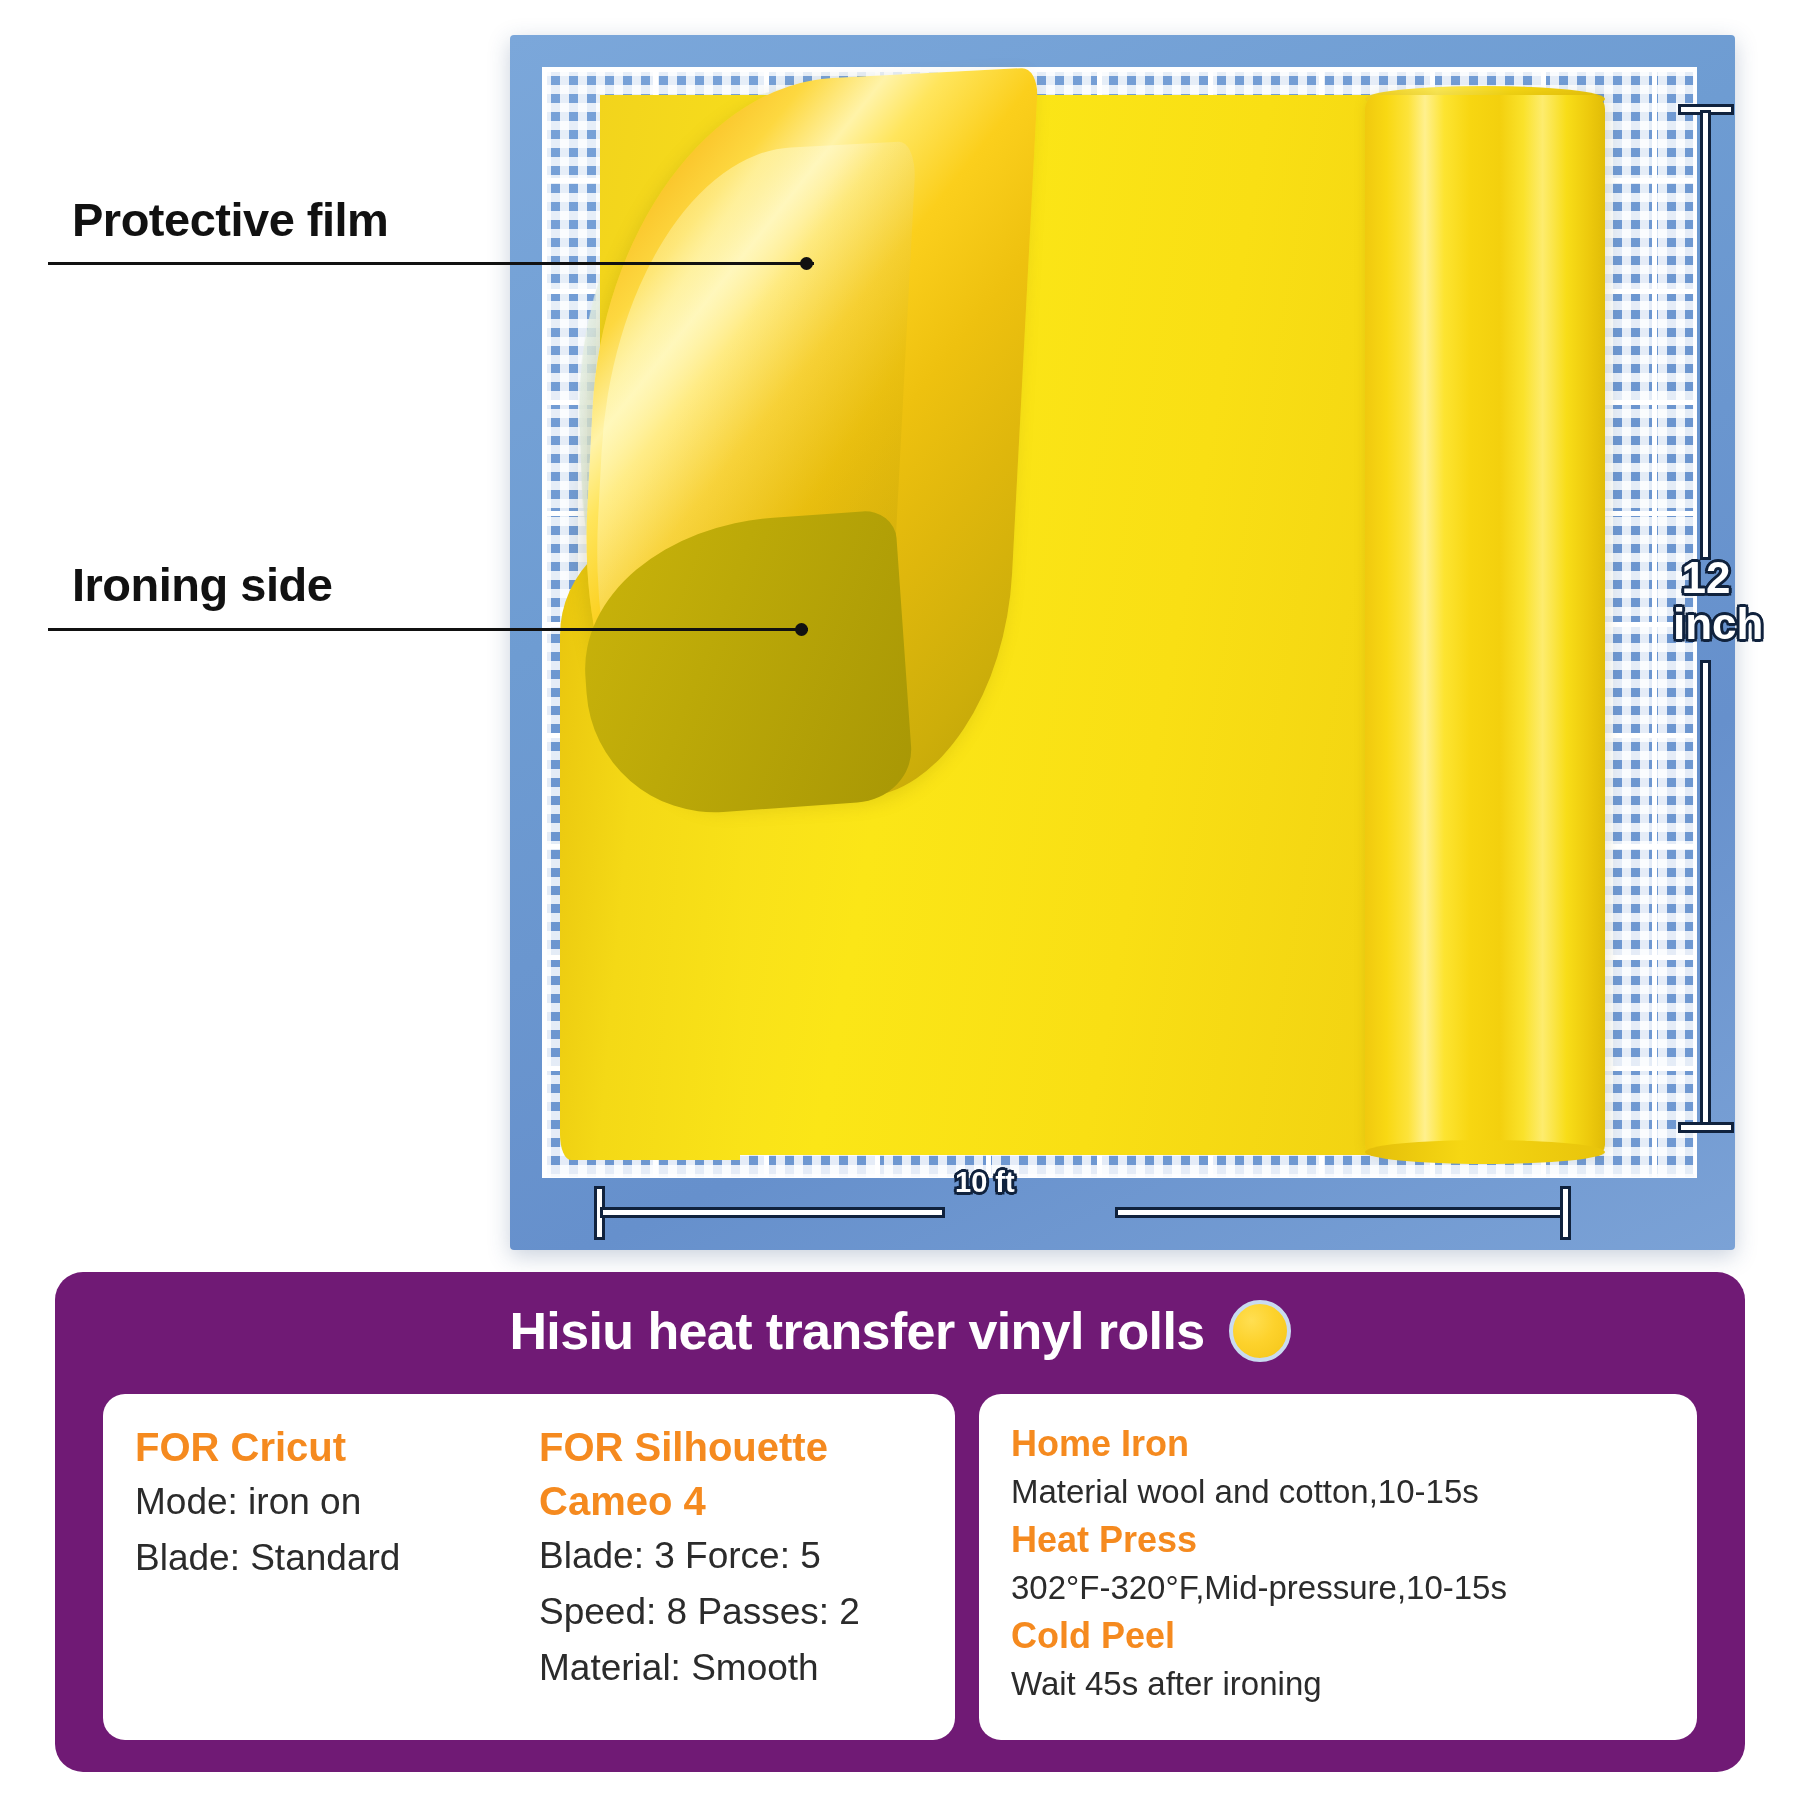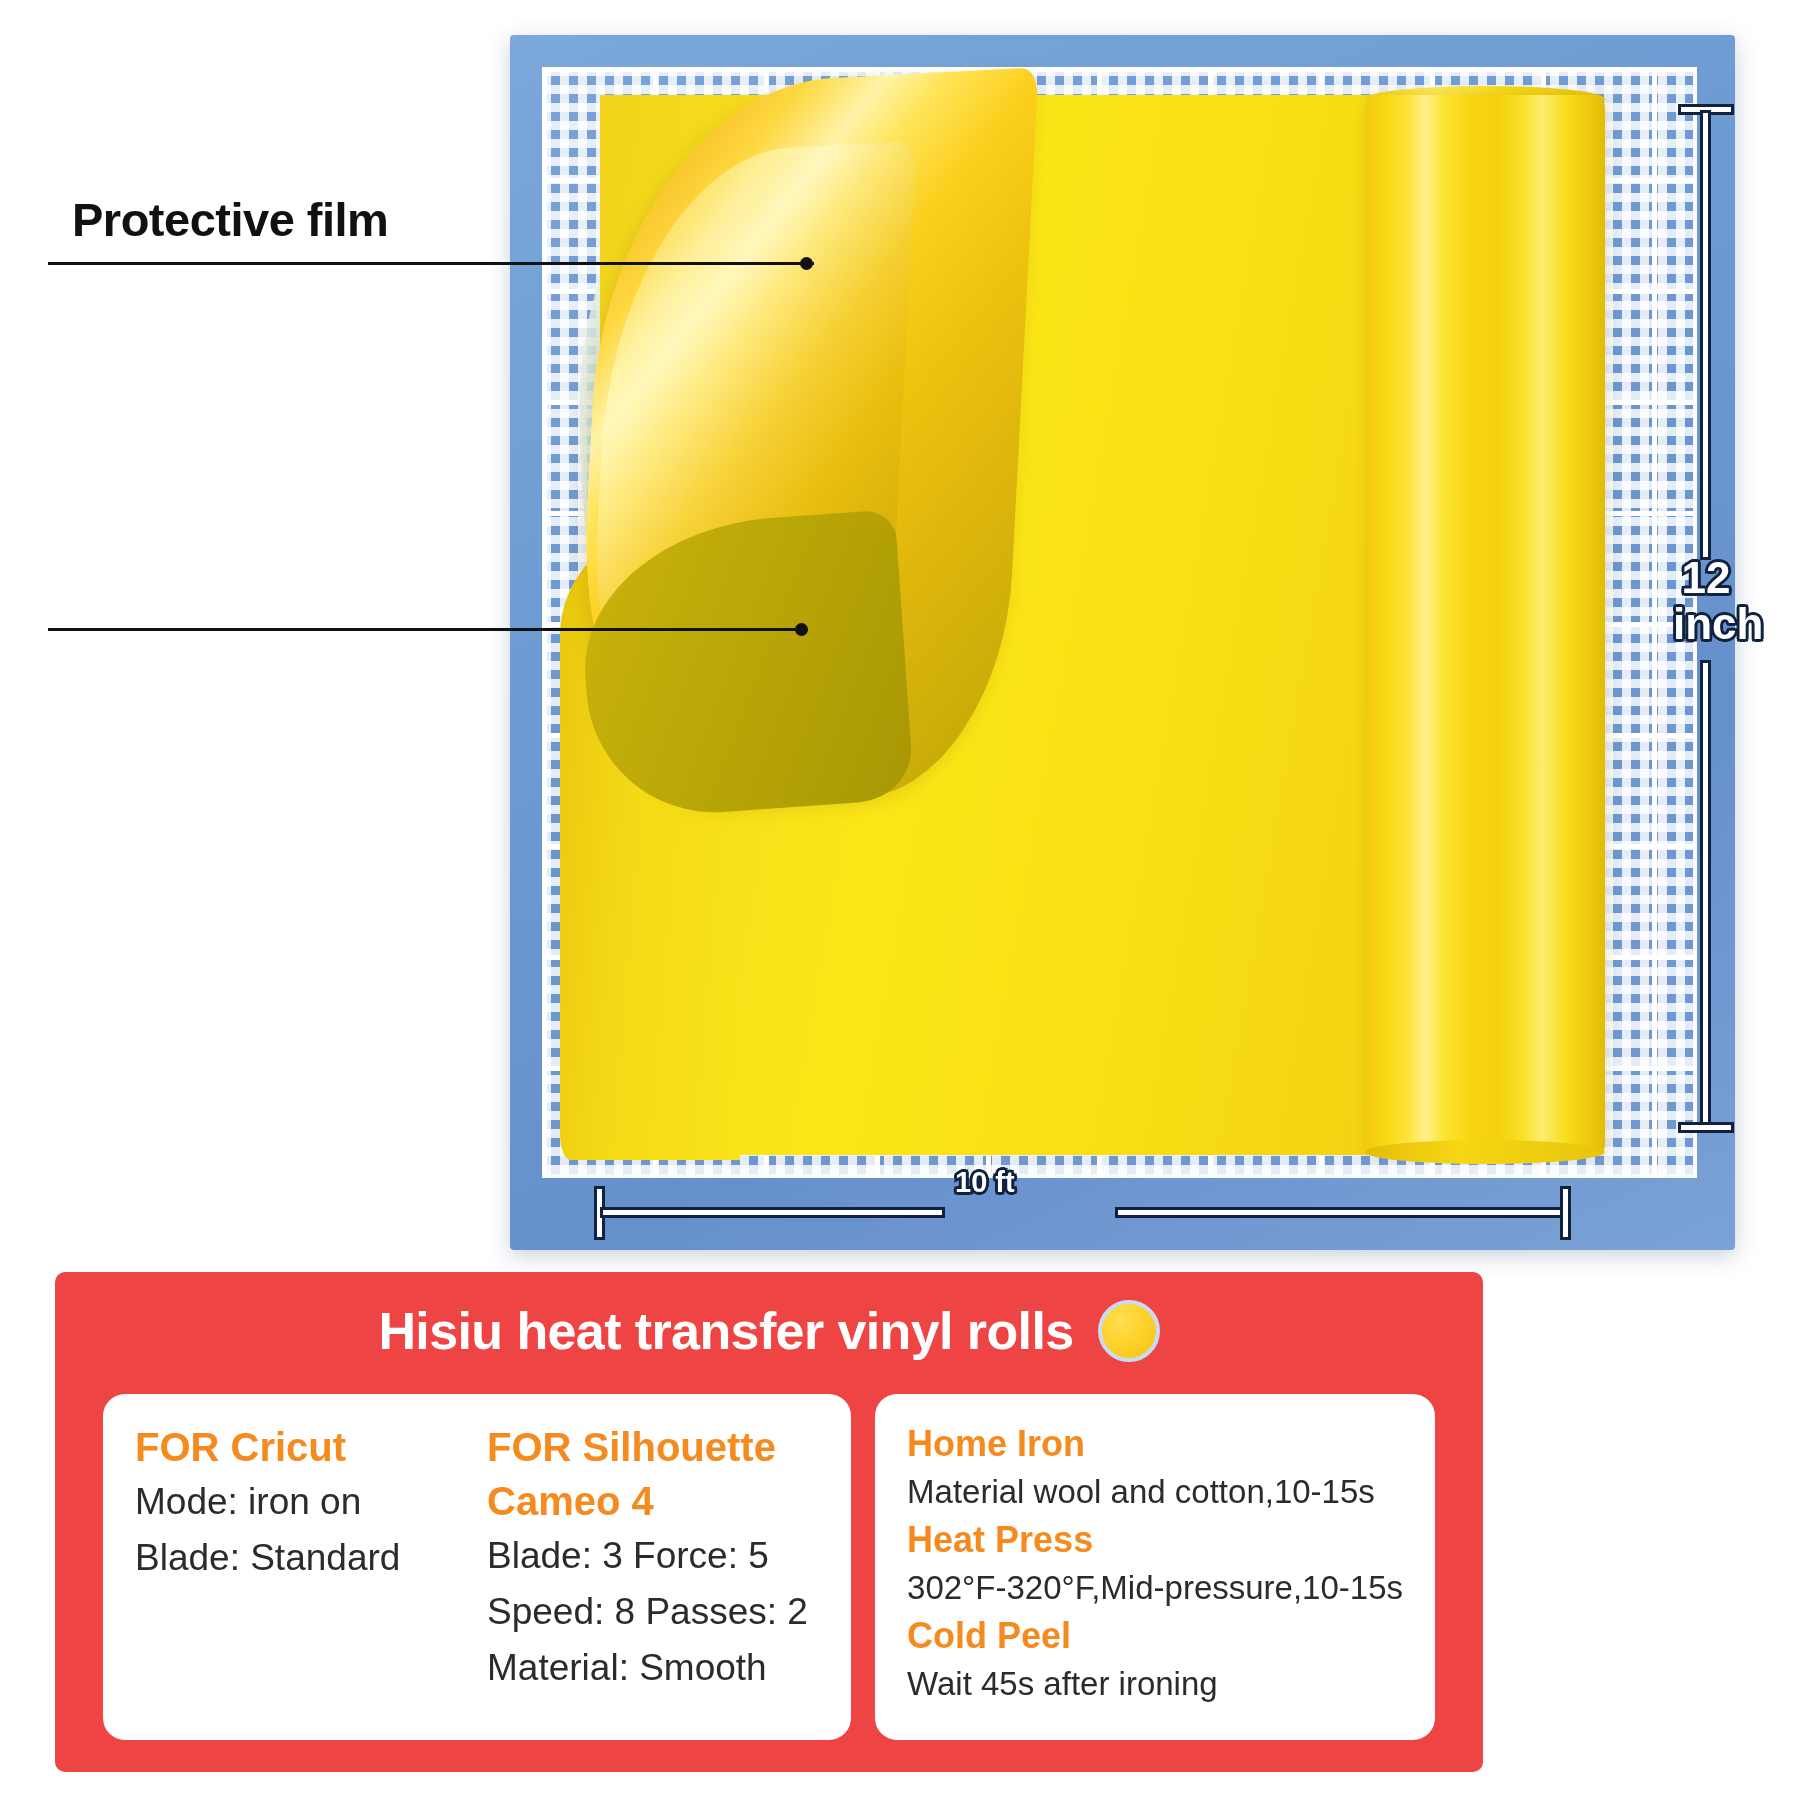--- a/index.html
+++ b/index.html
@@ -258,23 +258,23 @@
   #dim-h-left     { left: 600px;  top: 1207px; height: 11px; width: 345px; }
   #dim-h-right    { left: 1115px; top: 1207px; height: 11px; width: 450px; }
   #dim-h-cap-l    { left: 594px;  top: 1186px; width: 11px; height: 54px; }
   #dim-h-cap-r    { left: 1560px; top: 1186px; width: 11px; height: 54px; }
   #dim-h-label    { left: 955px;  top: 1166px; font-size: 29px; }
 
   
   #info-panel {
     position: absolute;
     left: 55px; top: 1272px;
-    width: 1428px; height: 500px;
-    background: #ef4444;
-    border-radius: 10px;
+    width: 1690px; height: 500px;
+    background: #701a75;
+    border-radius: 28px;
     box-sizing: border-box;
   }
   #panel-title-row {
     position: absolute;
     left: 0; top: 28px;
     width: 100%;
     display: flex;
     align-items: center;
     justify-content: center;
     gap: 24px;
@@ -351,20 +351,21 @@
   <div id="vinyl-curl-under"></div>
 
   <div id="vinyl-roll-top"></div>
   <div id="vinyl-roll"></div>
   <div id="vinyl-roll-bottom"></div>
 
   <div class="callout-label" id="callout-film-label">Protective film</div>
   <div class="callout-line" id="callout-film-line"></div>
   <div class="callout-dot" id="callout-film-dot"></div>
 
+  <div class="callout-label" id="callout-iron-label">Ironing side</div>
   <div class="callout-line" id="callout-iron-line"></div>
   <div class="callout-dot" id="callout-iron-dot"></div>
 
   <div class="dim-cap" id="dim-v-cap-top"></div>
   <div class="dim-bar" id="dim-v-top"></div>
   <div class="dim-text" id="dim-v-label"><span>12</span><br><span>inch</span></div>
   <div class="dim-bar" id="dim-v-bottom"></div>
   <div class="dim-cap" id="dim-v-cap-bot"></div>
 
   <div class="dim-cap" id="dim-h-cap-l"></div>

